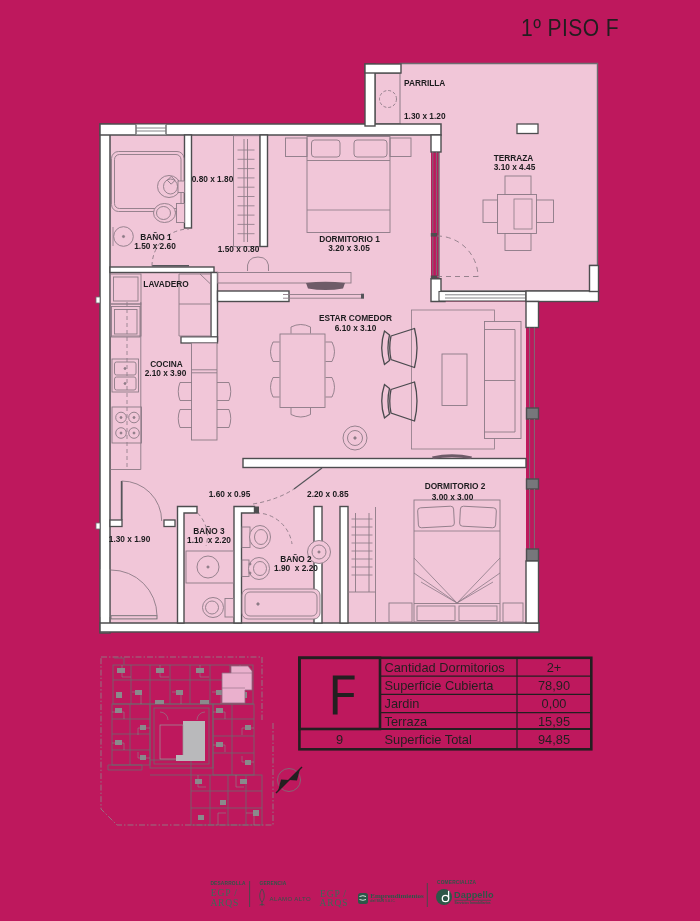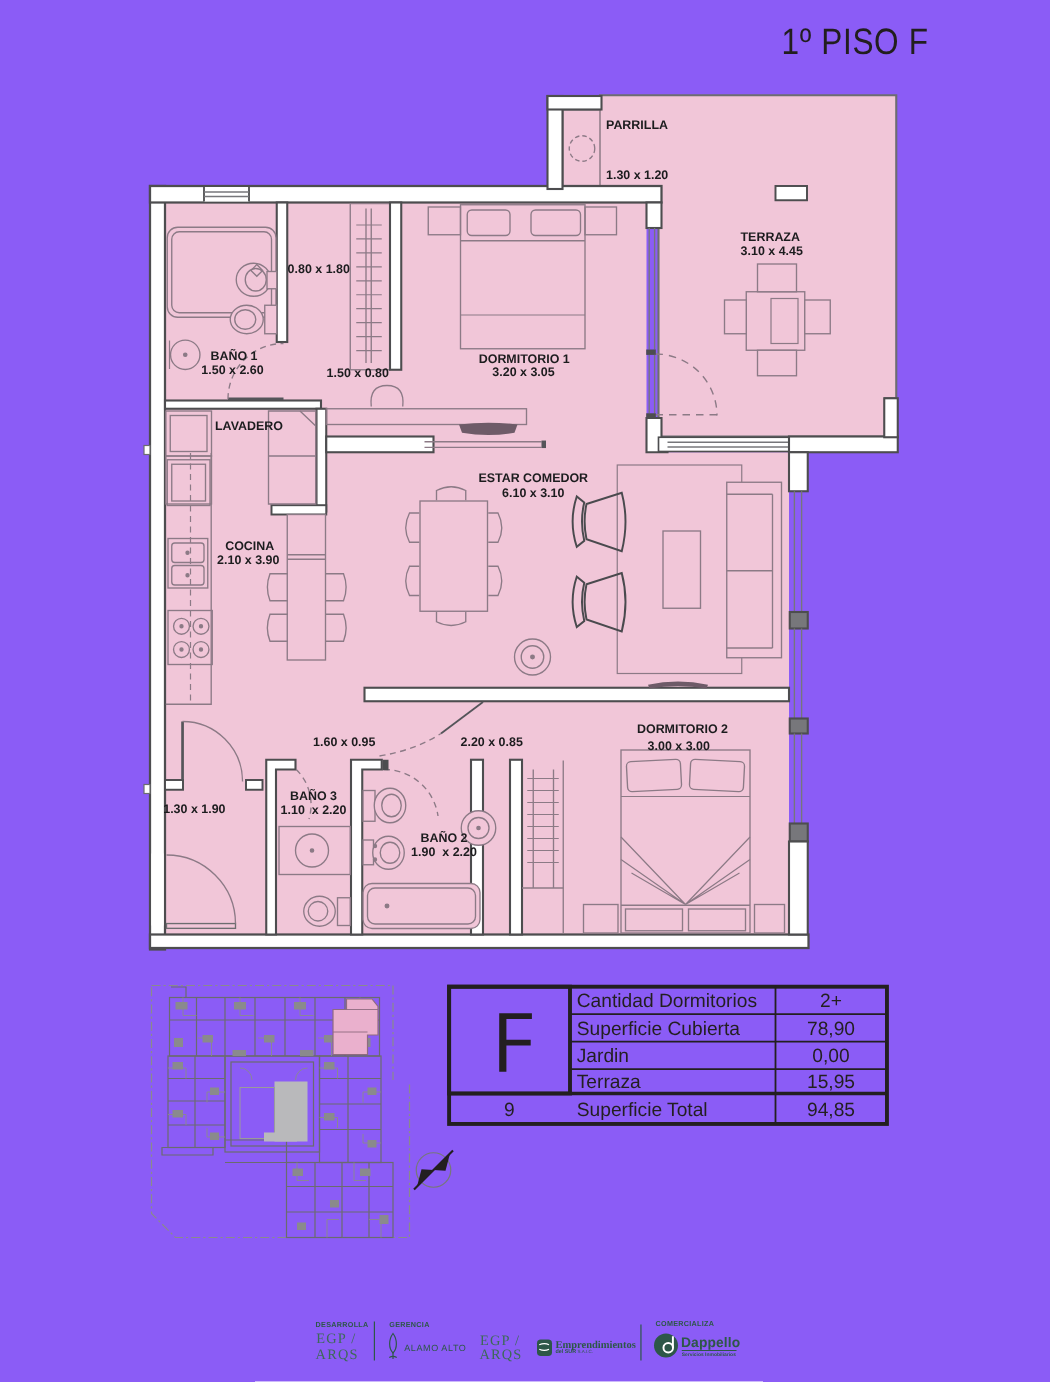--- a/index.html
+++ b/index.html
@@ -1,16 +1,16 @@
 <!DOCTYPE html>
 <html><head>
 <meta charset="utf-8">
 <style>
   html,body{margin:0;padding:0;background:#ffffff;}
-  #page{position:relative;width:700px;height:921px;background:#8b5cf6;overflow:hidden;
+  #page{position:relative;width:700px;height:921px;background:#be185d;overflow:hidden;
         font-family:"Liberation Sans", sans-serif;}
   svg{position:absolute;left:0;top:0;}
   .lbl{font-family:"Liberation Sans", sans-serif;font-weight:bold;font-size:8.3px;fill:#1c1c1e;}
   .dim{font-family:"Liberation Sans", sans-serif;font-weight:bold;font-size:8.3px;fill:#1c1c1e;}
 </style>
 </head>
 <body>
 <div id="page">
 <svg width="700" height="921" viewBox="0 0 700 921">
 <defs>

